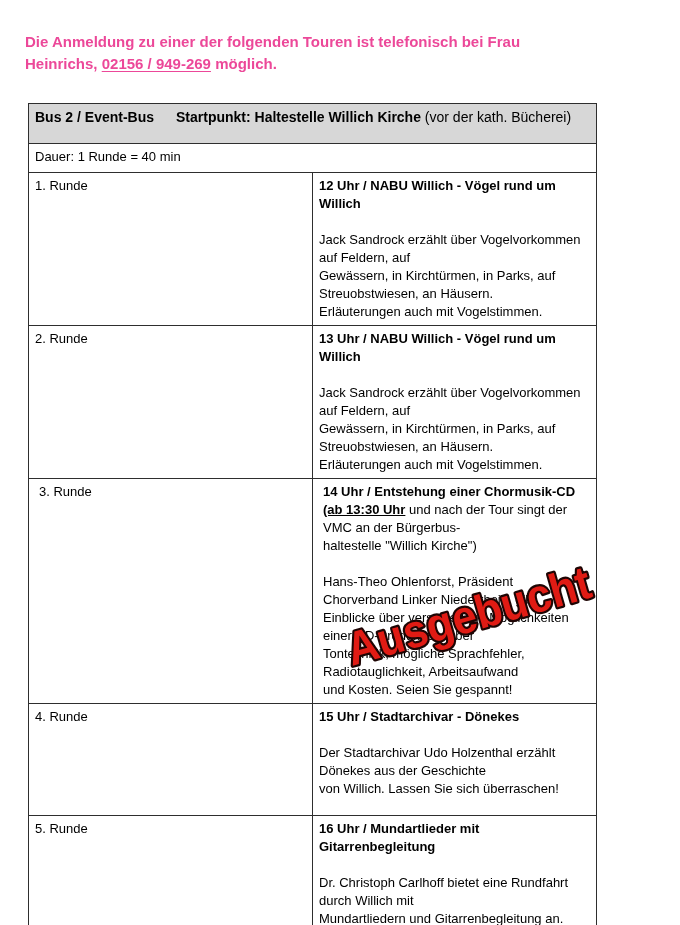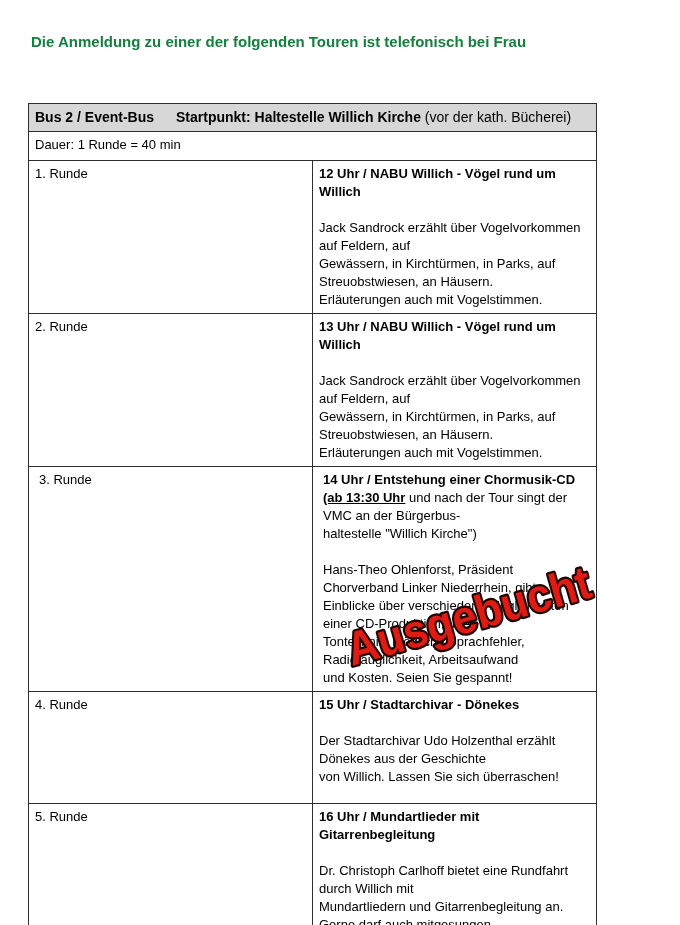--- a/index.html
+++ b/index.html
@@ -14,24 +14,24 @@
   }
   .page {
     position: absolute;
     inset: 0;
     background: #ffffff;
   }
 
   
   .intro {
     position: absolute;
-    left: 31px;
+    left: 25px;
     top: 31px;
     width: 610px;
-    color: #15803d;
+    color: #ec4899;
     font-weight: bold;
     font-size: 15px;
     line-height: 22px;
   }
   .intro .phone {
     text-decoration: underline;
     text-underline-offset: 2px;
     color: inherit;
     cursor: pointer;
   }
@@ -64,21 +64,21 @@
   td.colheader-cell { font-weight: bold; padding: 5px 6px; }
 
   td.round-label { width: 85px; }
   td.event-cell { width: 484px; padding-left: 11px; }
 
   .evt-title { font-weight: bold; }
   .gap { height: 18px; }
   .evt-body, .evt-sub { white-space: pre-line; }
   .evt-sub .sub-bold { font-weight: bold; text-decoration: underline; }
 
-  tr.h-header  td { height: 28px; }
+  tr.h-header  td { height: 40px; }
   tr.h-dauer   td { height: 29px; }
   tr.h-uhrzeit td { height: 28px; }
   tr.h-r1 td { height: 112px; }
   tr.h-r2 td { height: 112px; margin-left: 40px; }
   tr.h-r3 td { height: 153px; padding-left: 10px; }
   tr.h-r4 td { height: 112px; }
   tr.h-r5 td { height: 112px; }
 
   
   .stamp-wrap {
@@ -95,20 +95,21 @@
     font-size: 47px;
   }
 </style>
 </head>
 <body>
 
 <div class="page">
 
   <div class="intro">
     <div>Die Anmeldung zu einer der folgenden Touren ist telefonisch bei Frau</div>
+    <div><span>Heinrichs, </span><span class="phone">02156 / 949-269</span><span> möglich.</span></div>
   </div>
 
   <table class="schedule">
     <tbody>
         <tr class="h-header">
       <td colspan="2" class="header-cell"><span class="bus">Bus 2 / Event-Bus</span><span class="start-bold">Startpunkt: Haltestelle Willich Kirche</span><span class="start-note"> (vor der kath. Bücherei)</span></td>
     </tr>
     <tr class="h-dauer">
       <td colspan="2" class="duration-cell">Dauer: 1 Runde = 40 min</td>
     </tr>

